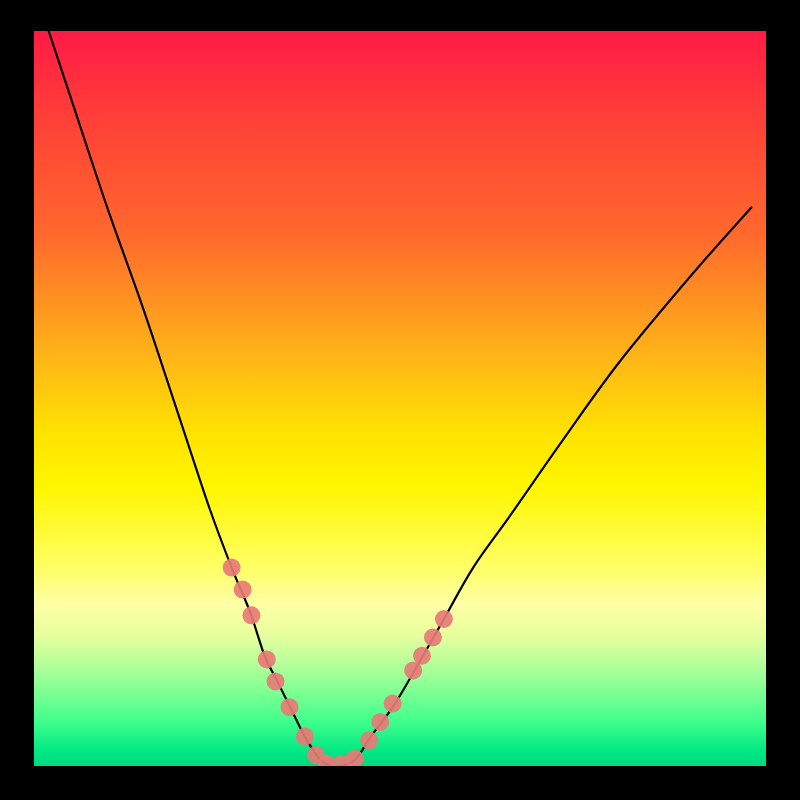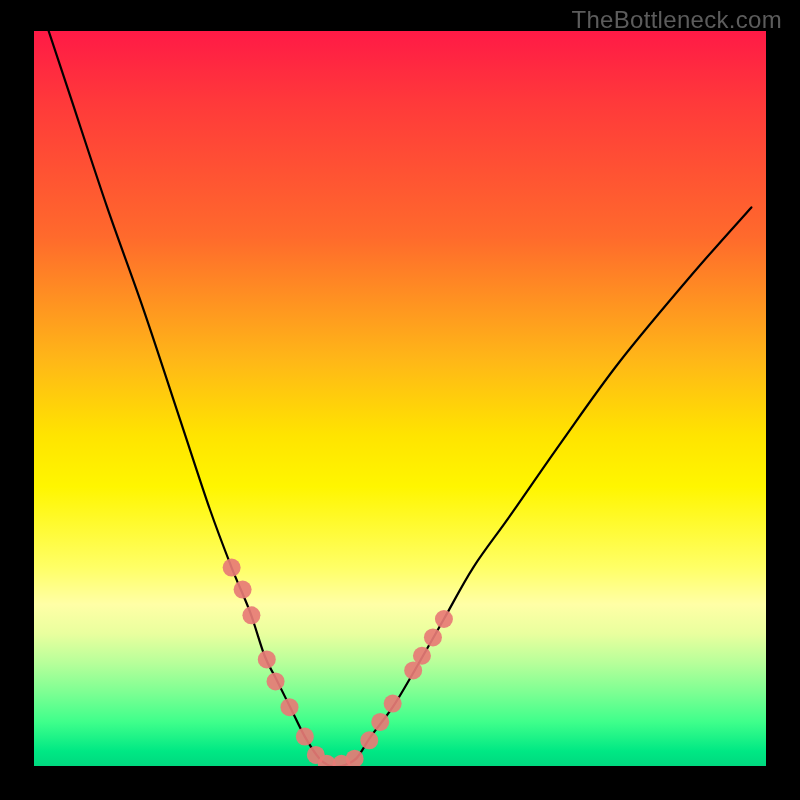--- a/index.html
+++ b/index.html
@@ -54,21 +54,20 @@
     top: 0;
     left: 0;
     width: 732px;
     height: 735px;
   }
 </style>
 </head>
 <body>
 
 <div class="frame">
-  <div class="watermark">TheBottleneck.com</div>
   <div class="plot-area">
     <svg class="curve" viewBox="0 0 732 735" preserveAspectRatio="none">
       <path id="curve-path" fill="none" stroke="#000000" stroke-width="2.2" stroke-linecap="round" stroke-linejoin="round" d="M 14.64 0.00 C 18.30 11.02, 26.84 36.75, 36.60 66.15 C 46.36 95.55, 61.00 140.87, 73.20 176.40 C 85.40 211.92, 97.60 243.78, 109.80 279.30 C 122.00 314.83, 135.42 356.48, 146.40 389.55 C 157.38 422.63, 167.14 453.25, 175.68 477.75 C 184.22 502.25, 190.93 519.40, 197.64 536.55 C 204.35 553.70, 210.45 565.95, 215.94 580.65 C 221.43 595.35, 226.31 613.73, 230.58 624.75 C 234.85 635.77, 237.29 638.22, 241.56 646.80 C 245.83 655.38, 251.32 666.40, 256.20 676.20 C 261.08 686.00, 265.96 697.03, 270.84 705.60 C 275.72 714.17, 281.21 722.75, 285.48 727.65 C 289.75 732.55, 292.80 733.77, 296.46 735.00 C 300.12 736.23, 303.17 736.23, 307.44 735.00 C 311.71 733.77, 317.20 732.55, 322.08 727.65 C 326.96 722.75, 330.62 714.17, 336.72 705.60 C 342.82 697.03, 351.36 687.23, 358.68 676.20 C 366.00 665.18, 372.10 654.15, 380.64 639.45 C 389.18 624.75, 400.16 605.15, 409.92 588.00 C 419.68 570.85, 428.22 553.70, 439.20 536.55 C 450.18 519.40, 461.16 505.93, 475.80 485.10 C 490.44 464.28, 508.74 437.33, 527.04 411.60 C 545.34 385.88, 563.64 358.92, 585.60 330.75 C 607.56 302.57, 636.84 268.27, 658.80 242.55 C 680.76 216.82, 707.60 187.42, 717.36 176.40"></path>
       <g id="markers">
           <circle cx="197.64" cy="536.55" r="9" fill="#e77b76" fill-opacity="0.92"></circle>
           <circle cx="208.62" cy="558.60" r="9" fill="#e77b76" fill-opacity="0.92"></circle>
           <circle cx="217.40" cy="584.33" r="9" fill="#e77b76" fill-opacity="0.92"></circle>
           <circle cx="232.78" cy="628.42" r="9" fill="#e77b76" fill-opacity="0.92"></circle>
           <circle cx="241.56" cy="650.48" r="9" fill="#e77b76" fill-opacity="0.92"></circle>
           <circle cx="255.47" cy="676.20" r="9" fill="#e77b76" fill-opacity="0.92"></circle>

